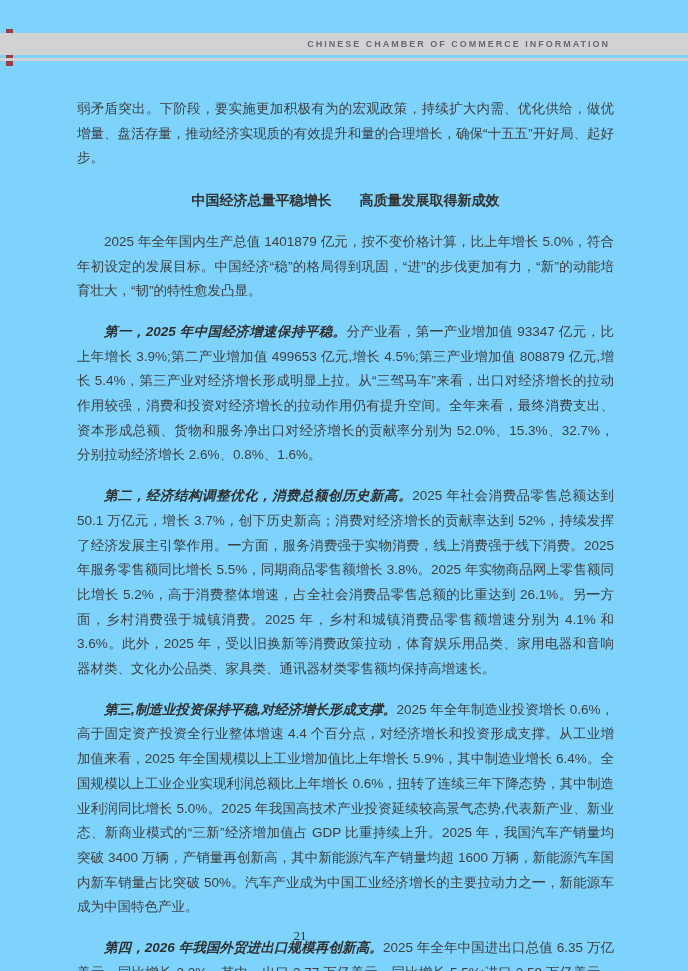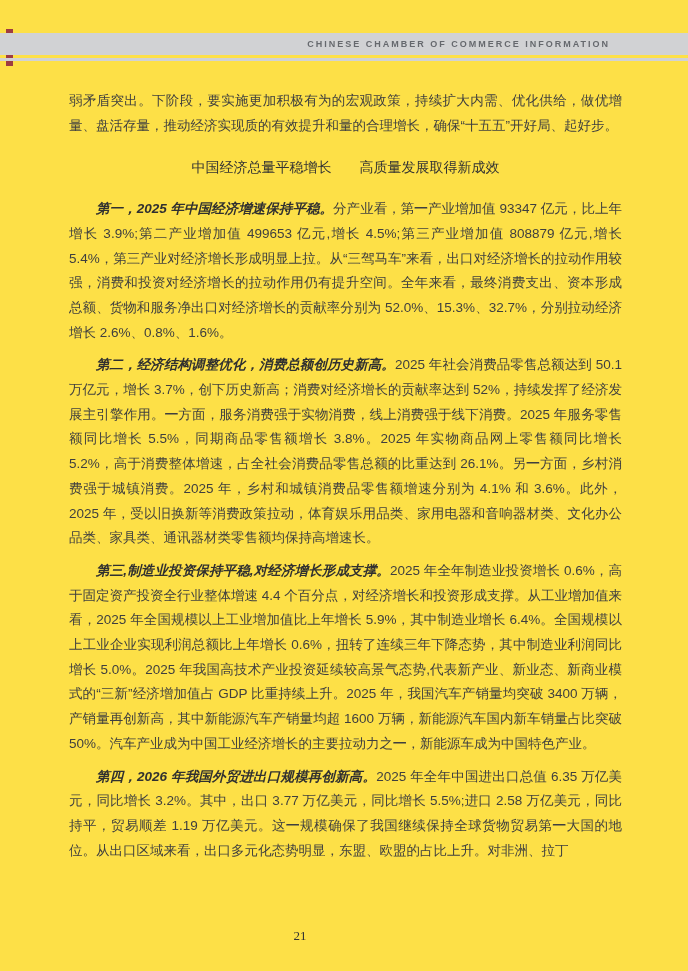--- a/index.html
+++ b/index.html
@@ -5,21 +5,21 @@
   html, body {
     margin: 0;
     padding: 0;
     background: #ffffff;
     font-family: "Liberation Sans", "DejaVu Sans", sans-serif;
   }
   .page {
     position: relative;
     width: 688px;
     height: 971px;
-    background: #fde047;
+    background: #7dd3fc;
     overflow: hidden;
   }
   
   .header-accent {
     position: absolute;
     left: 6px;
     top: 29px;
     width: 7px;
     height: 37px;
     background: #9e3c41;
@@ -55,29 +55,29 @@
   .article {
     position: absolute;
     left: 61px;
     top: 81px;
     width: 569px;
     color: #3f3f3f;
     font-size: 13.5px;
     line-height: 24.7px;
   }
   .article p {
-    margin: 8px;
+    margin: 16px;
     text-align: justify;
     text-justify: inter-ideograph;
   }
   .article p.indent { text-indent: 2em; }
   .article h2 {
     margin: 17px;
     font-size: 14px;
-    font-weight: normal;
+    font-weight: bold;
     line-height: 24.7px;
     text-align: center;
     color: #333333;
     white-space: pre-wrap;
   }
   .article .lead { font-weight: bold; color: #303030; font-style: italic; }
   .article .yi  { font-weight: bold; }
   
   .page-footer {
     position: absolute;
@@ -102,20 +102,21 @@
   <div class="header-band">
     <span class="banner-text">CHINESE CHAMBER OF COMMERCE INFORMATION</span>
   </div>
 
   <div class="header-rule"></div>
 
   <div class="article">
     <p class="intro">弱矛盾突出。下阶段，要实施更加积极有为的宏观政策，持续扩大内需、优化供给，做优增量、盘活存量，推动经济实现质的有效提升和量的合理增长，确保“十五五”开好局、起好步。</p>
     <h2>中国经济总量平稳增长　　高质量发展取得新成效</h2>
     <div id="paragraph-list">
+        <p class="indent">2025 年全年国内生产总值 1401879 亿元，按不变价格计算，比上年增长 5.0%，符合年初设定的发展目标。中国经济“稳”的格局得到巩固，“进”的步伐更加有力，“新”的动能培育壮大，“韧”的特性愈发凸显。</p>
         <p class="indent"><span class="lead">第一，2025 年中国经济增速保持平稳。</span>分产业看，第<span class="yi">一</span>产业增加值 93347 亿元，比上年增长 3.9%;第二产业增加值 499653 亿元,增长 4.5%;第三产业增加值 808879 亿元,增长 5.4%，第三产业对经济增长形成明显上拉。从“三驾马车”来看，出口对经济增长的拉动作用较强，消费和投资对经济增长的拉动作用仍有提升空间。全年来看，最终消费支出、资本形成总额、货物和服务净出口对经济增长的贡献率分别为 52.0%、15.3%、32.7%，分别拉动经济增长 2.6%、0.8%、1.6%。</p>
         <p class="indent"><span class="lead">第二，经济结构调整优化，消费总额创历史新高。</span>2025 年社会消费品零售总额达到 50.1 万亿元，增长 3.7%，创下历史新高；消费对经济增长的贡献率达到 52%，持续发挥了经济发展主引擎作用。<span class="yi">一</span>方面，服务消费强于实物消费，线上消费强于线下消费。2025 年服务零售额同比增长 5.5%，同期商品零售额增长 3.8%。2025 年实物商品网上零售额同比增长 5.2%，高于消费整体增速，占全社会消费品零售总额的比重达到 26.1%。另<span class="yi">一</span>方面，乡村消费强于城镇消费。2025 年，乡村和城镇消费品零售额增速分别为 4.1% 和 3.6%。此外，2025 年，受以旧换新等消费政策拉动，体育娱乐用品类、家用电器和音响器材类、文化办公品类、家具类、通讯器材类零售额均保持高增速长。</p>
         <p class="indent"><span class="lead">第三,制造业投资保持平稳,对经济增长形成支撑。</span>2025 年全年制造业投资增长 0.6%，高于固定资产投资全行业整体增速 4.4 个百分点，对经济增长和投资形成支撑。从工业增加值来看，2025 年全国规模以上工业增加值比上年增长 5.9%，其中制造业增长 6.4%。全国规模以上工业企业实现利润总额比上年增长 0.6%，扭转了连续三年下降态势，其中制造业利润同比增长 5.0%。2025 年我国高技术产业投资延续较高景气态势,代表新产业、新业态、新商业模式的“三新”经济增加值占 GDP 比重持续上升。2025 年，我国汽车产销量均突破 3400 万辆，产销量再创新高，其中新能源汽车产销量均超 1600 万辆，新能源汽车国内新车销量占比突破 50%。汽车产业成为中国工业经济增长的主要拉动力之<span class="yi">一</span>，新能源车成为中国特色产业。</p>
         <p class="indent"><span class="lead">第四，2026 年我国外贸进出口规模再创新高。</span>2025 年全年中国进出口总值 6.35 万亿美元，同比增长 3.2%。其中，出口 3.77 万亿美元，同比增长 5.5%;进口 2.58 万亿美元，同比持平，贸易顺差 1.19 万亿美元。这<span class="yi">一</span>规模确保了我国继续保持全球货物贸易第<span class="yi">一</span>大国的地位。从出口区域来看，出口多元化态势明显，东盟、欧盟的占比上升。对非洲、拉丁</p>
       </div>
   </div>
 
   <div class="page-footer">
     <span class="page-number">21</span>
   </div>

